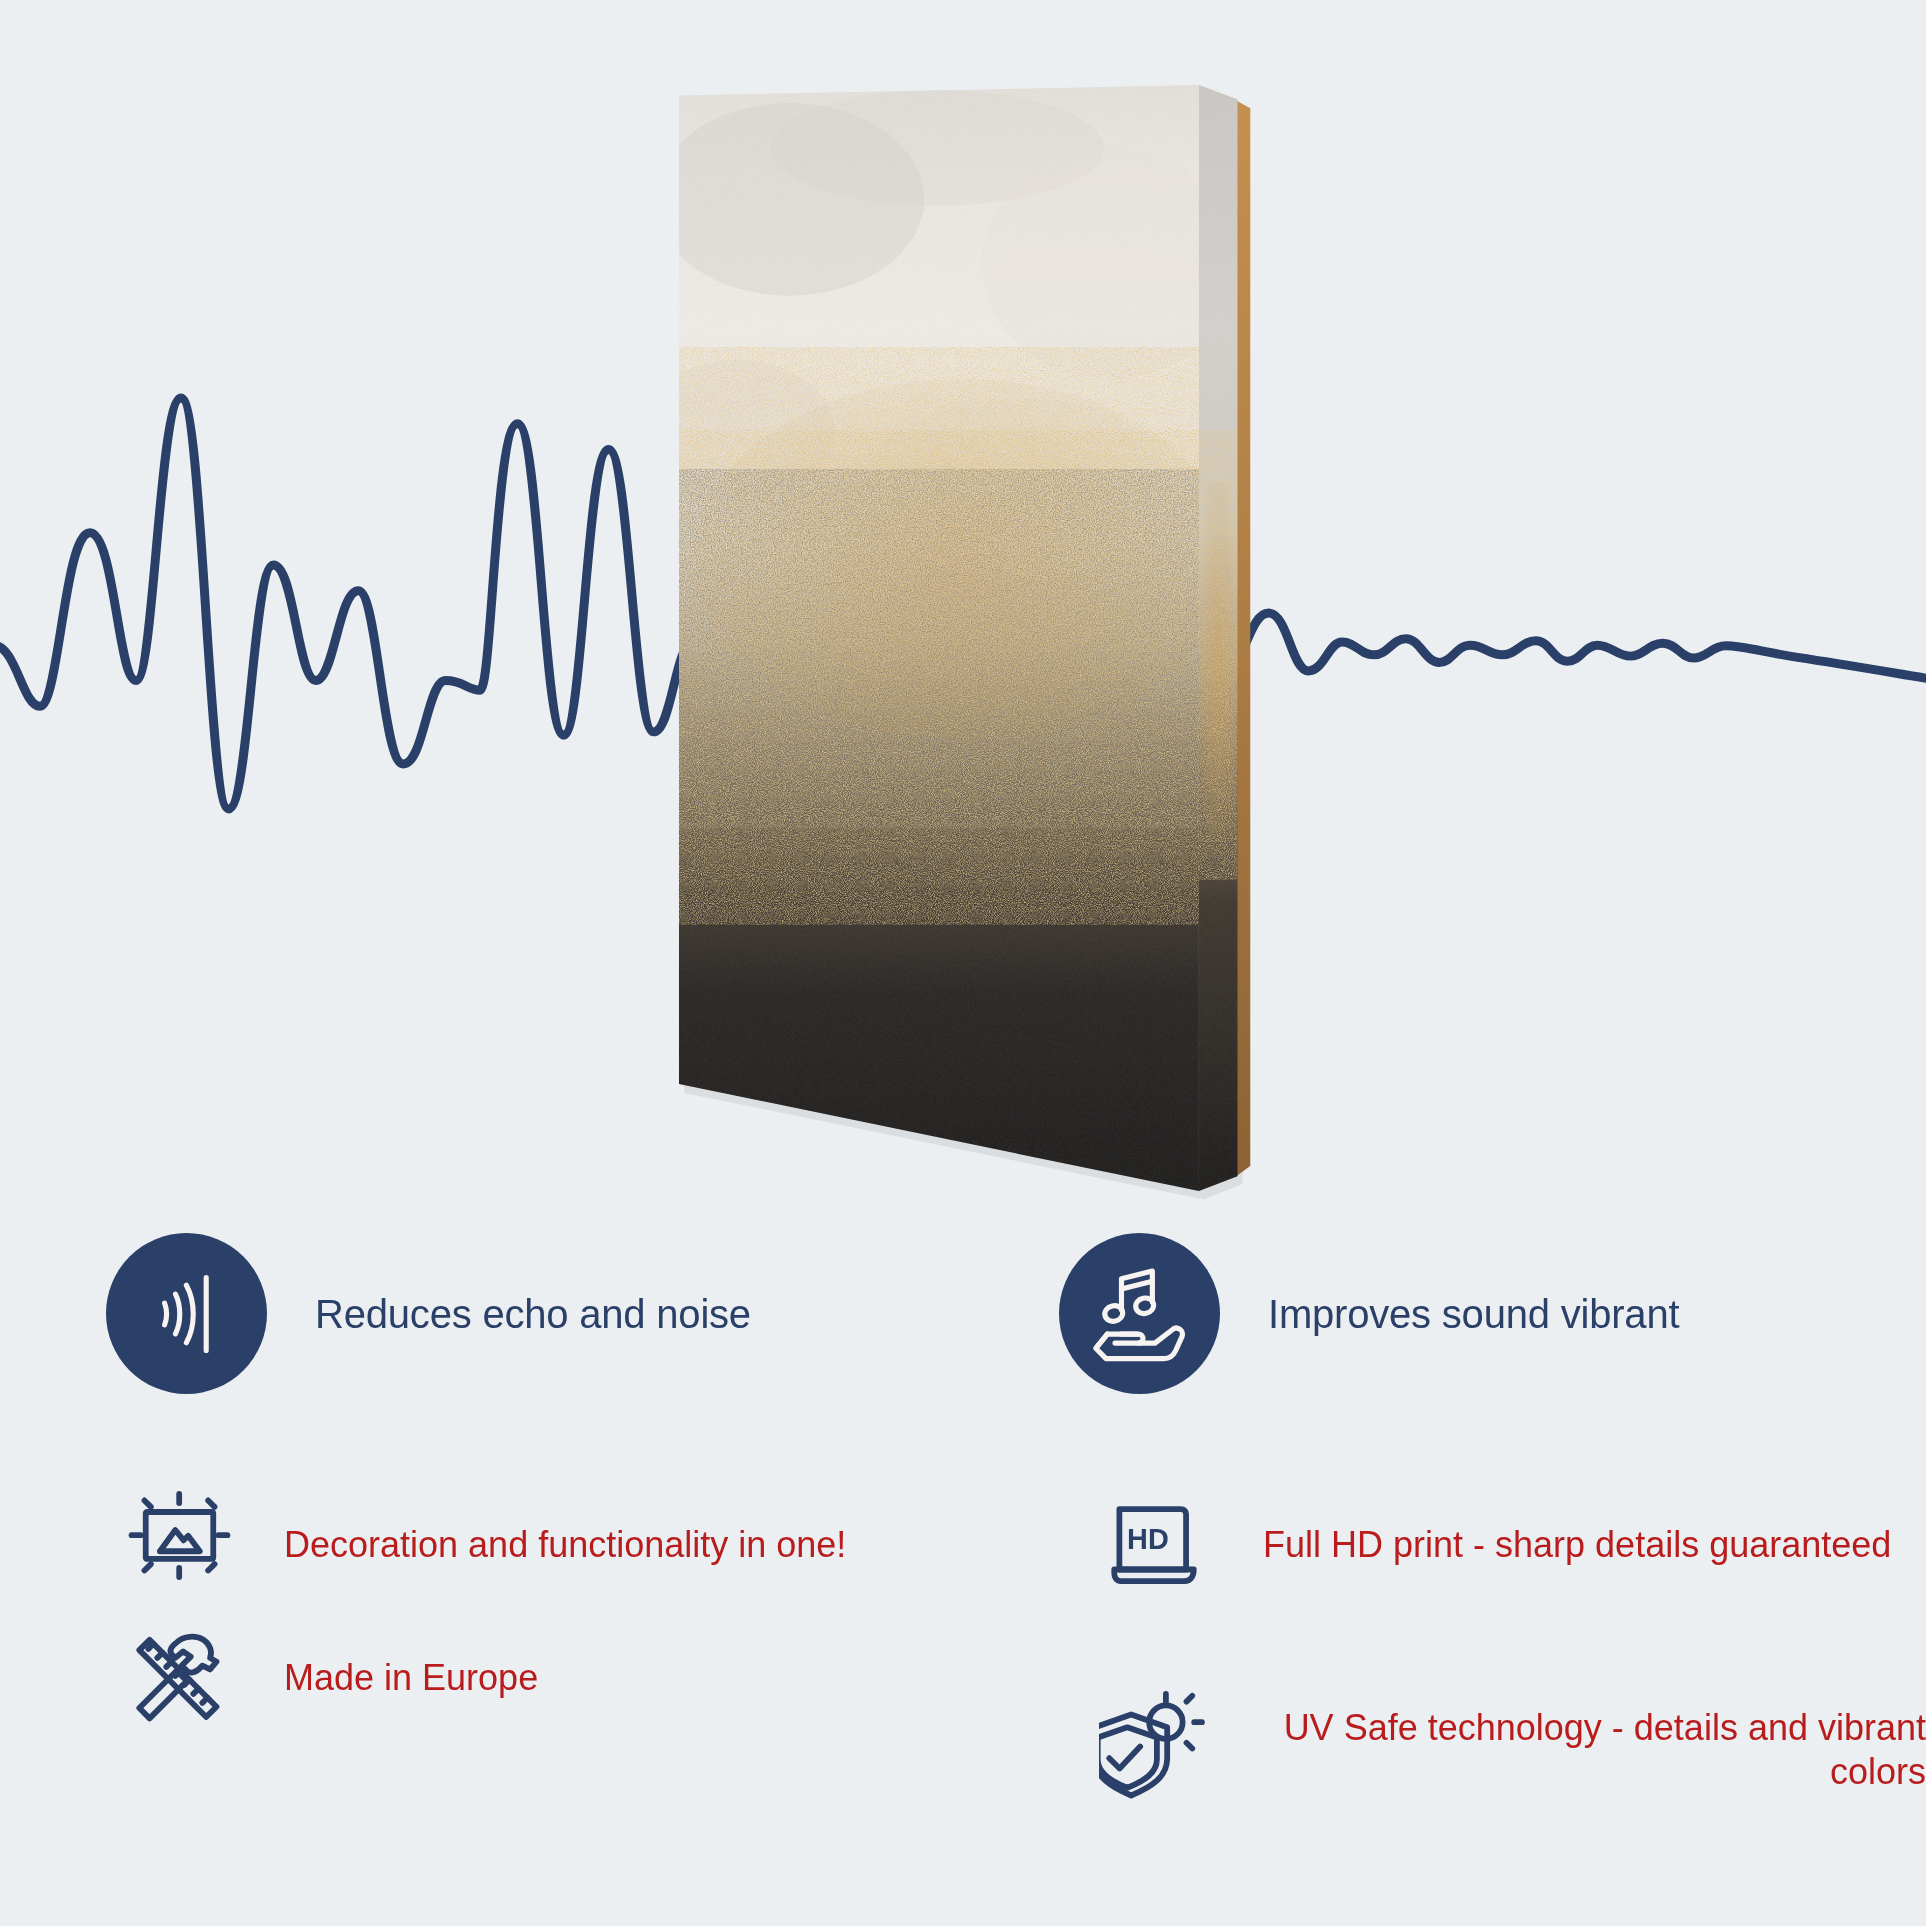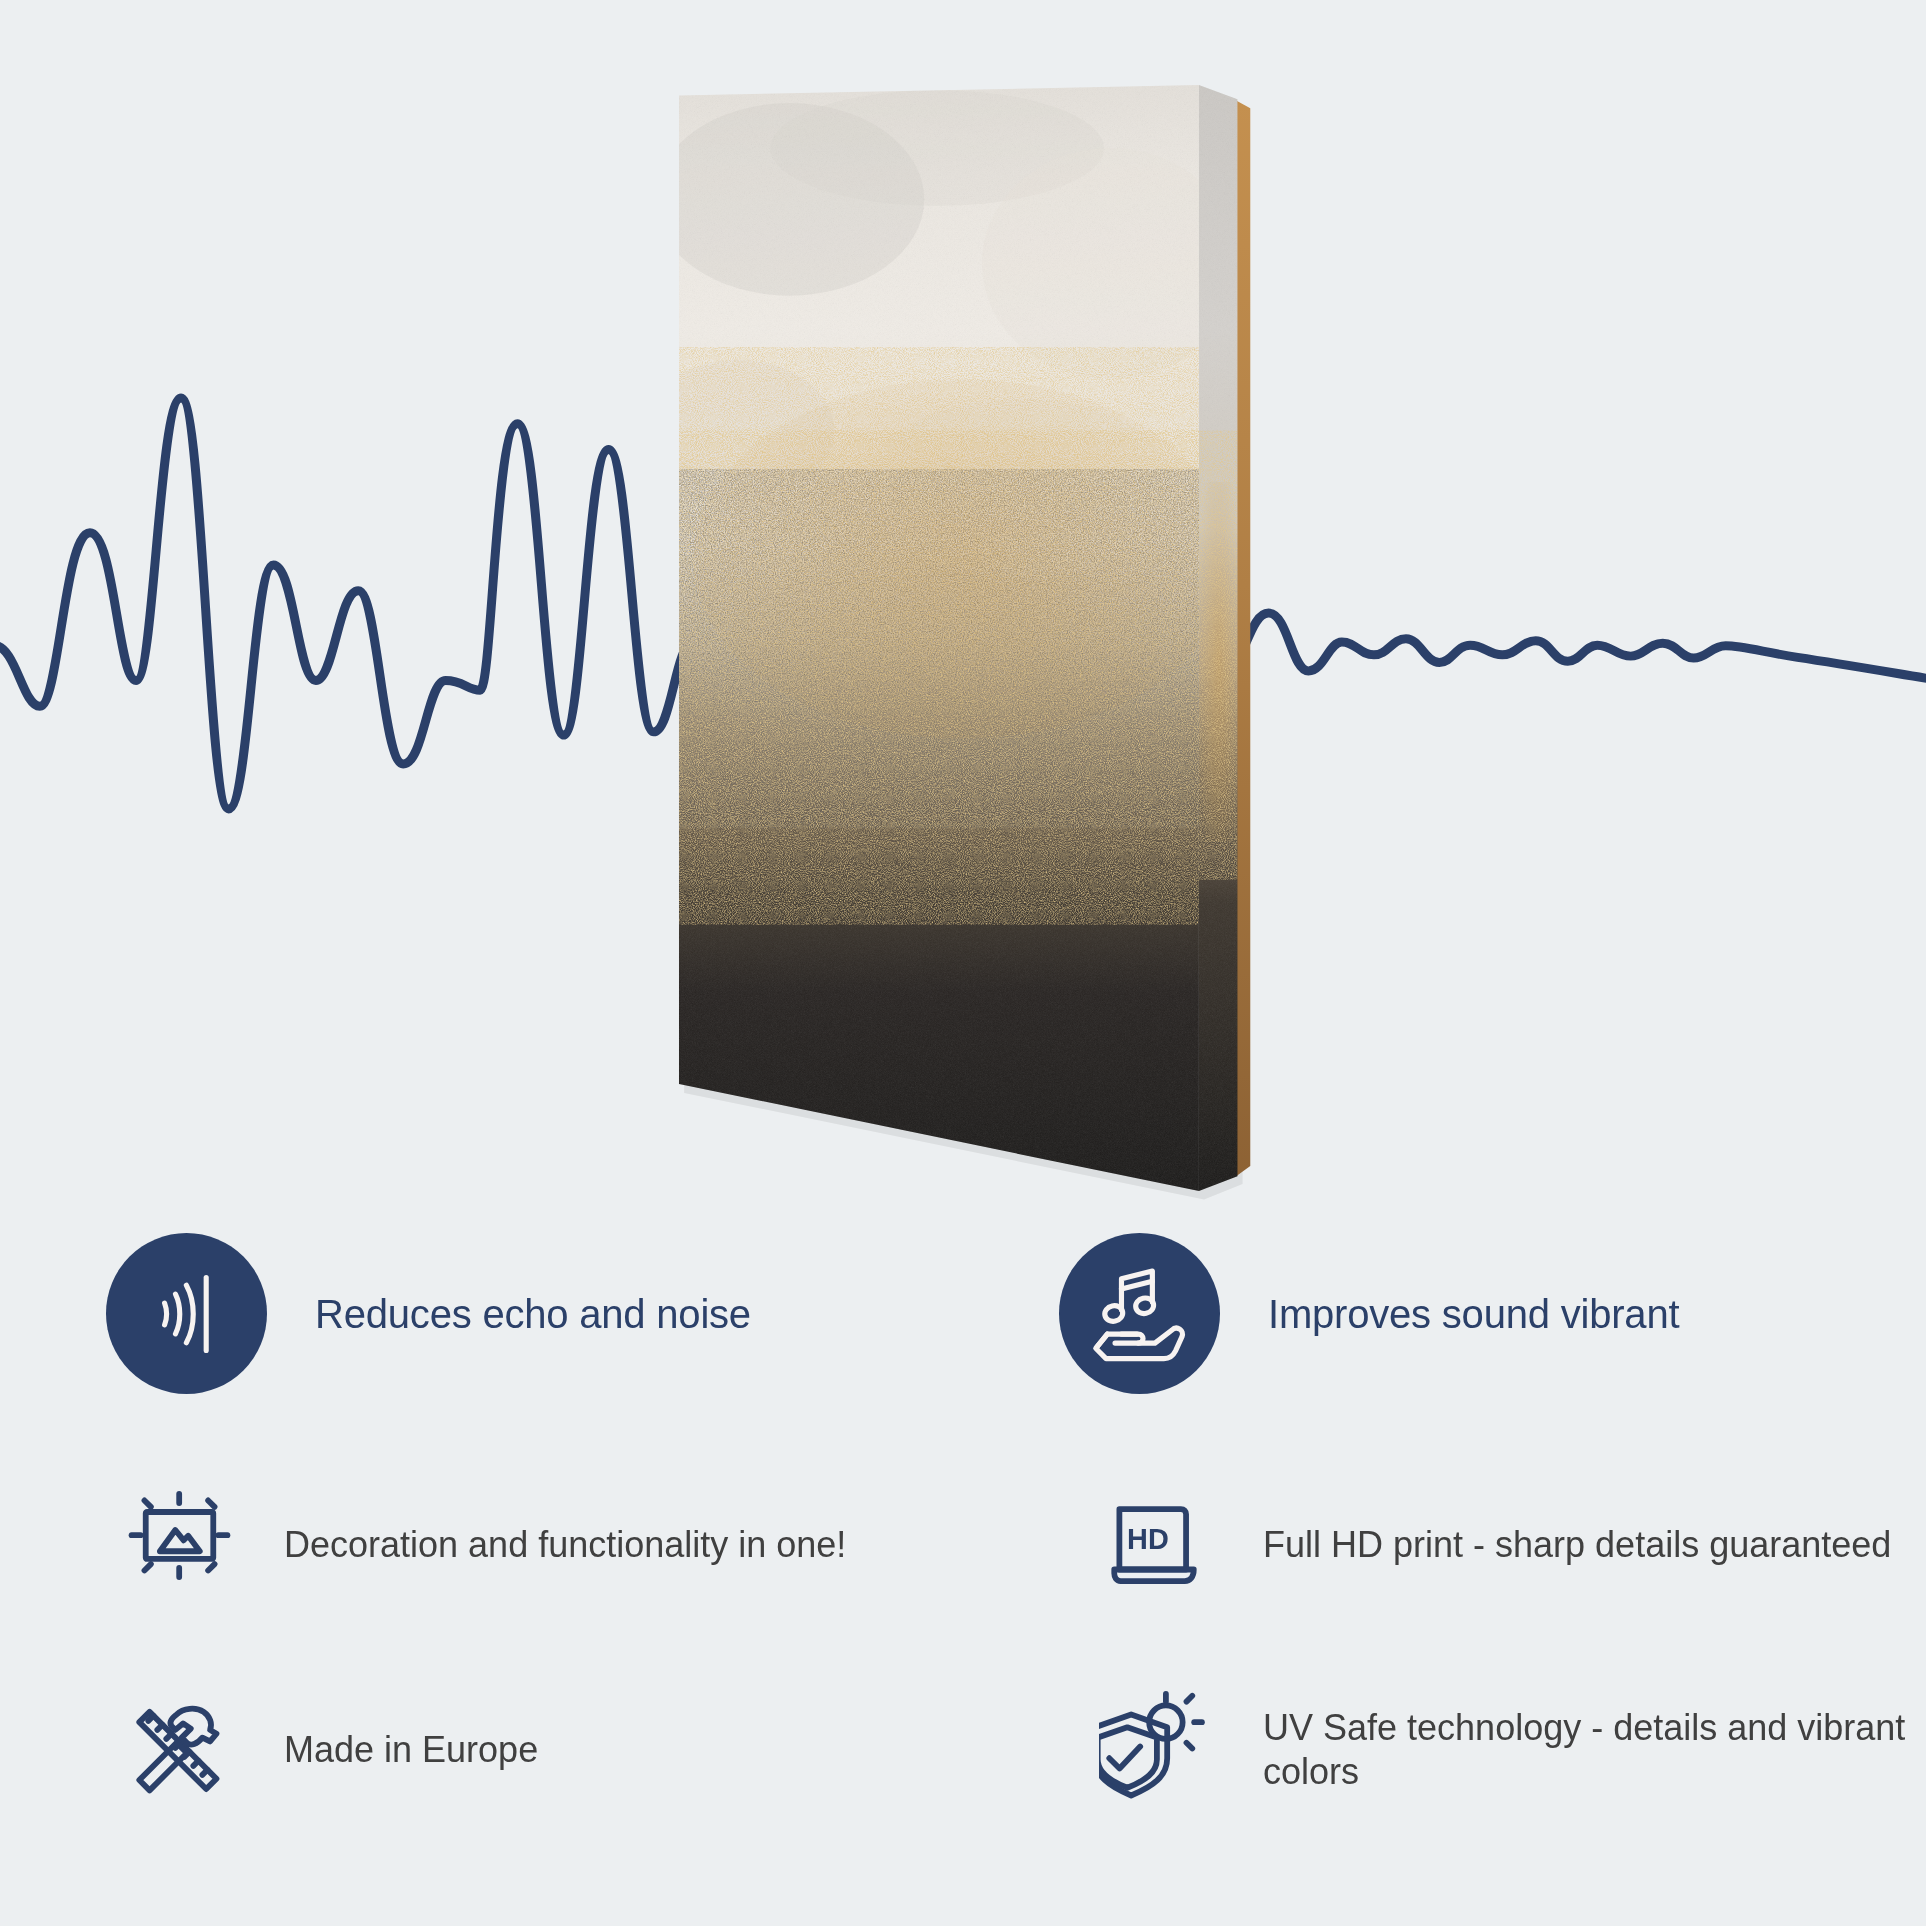--- a/index.html
+++ b/index.html
@@ -74,31 +74,32 @@
     width: 135px;
     height: 135px;
     flex: 0 0 auto;
     display: flex;
     align-items: center;
     justify-content: center;
   }
 
   .small-label {
     font-size: 36px;
-    color: #404040;
+    color: #b91c1c;
     line-height: 1.22;
     margin-left: 37px;
     max-width: 668px;
+    text-align: right;
   }
 
   .row-top-left   { left: 106px;  top: 1233px; }
   .row-top-right  { left: 1059px; top: 1233px; }
   .row-mid-left   { left: 112px;  top: 1477px; }
   .row-mid-right  { left: 1091px; top: 1477px; }
-  .row-bot-left   { left: 112px;  top: 1682px; }
+  .row-bot-left   { left: 112px;  top: 1610px; }
   .row-bot-right  { left: 1091px; top: 1682px; }
 </style>
 </head>
 <body>
 
 <div id="stage">
 
   <svg id="waveform" viewBox="0 0 3000 3000" xmlns="http://www.w3.org/2000/svg">
     <path d="M -10 1005
          C 25 1005, 35 1100, 62 1100

